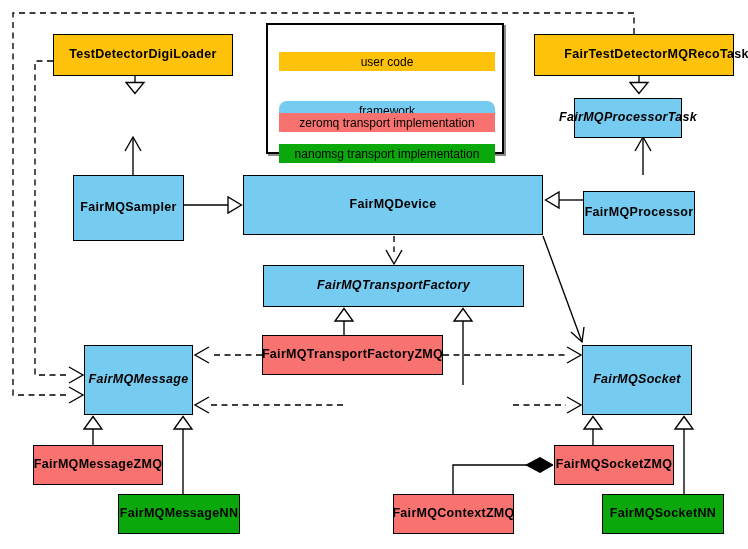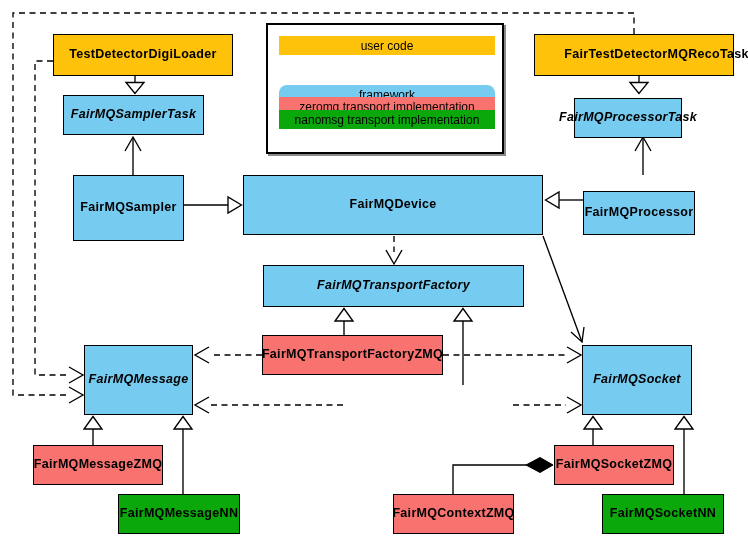--- a/index.html
+++ b/index.html
@@ -18,21 +18,21 @@
   .c-fw{background:var(--c-framework);}
   .c-zmq{background:var(--c-zeromq);}
   .c-nn{background:var(--c-nanomsg);}
   #legend{
     position:absolute;left:266px;top:23px;width:238px;height:131px;box-sizing:border-box;
     background:#fff;border:2px solid #000;box-shadow:2px 2px 0 #8a8a8a;
   }
   .legend-row{
     position:absolute;left:11px;width:216px;height:19px;box-sizing:border-box;
     display:flex;align-items:center;justify-content:center;
-    font-size:12px;color:#000;font-weight:normal;
+    font-size:12px;color:#000;font-weight:normal;margin-top:16px;
   }
   .edge{stroke:var(--c-edge,#000);stroke-width:1.35;fill:none;}
   .edge.dashed{stroke-dasharray:6 4.5;}
   .tri{fill:#fff;stroke:var(--c-edge,#000);stroke-width:1.35;}
   .diamond{fill:var(--c-edge,#000);stroke:var(--c-edge,#000);}
 </style>
 </head>
 <body>
 
 <div id="stage">
@@ -148,28 +148,27 @@
   <div id="legend">
     <div class="legend-row c-user" style="top:11px;">
       <span>user code</span>
     </div>
     <div class="legend-row c-fw" style="top:60px;border-radius:8px;">
       <span>framework</span>
     </div>
     <div class="legend-row c-zmq" style="top:72px;">
       <span>zeromq transport implementation</span>
     </div>
-    <div class="legend-row c-nn" style="top:85px;">
+    <div class="legend-row c-nn" style="top:103px;">
       <span>nanomsg transport implementation</span>
     </div>
   </div>
 
   <div class="node c-user" style="left:53px;top:34px;width:180px;height:42px;">TestDetectorDigiLoader</div>
 
-  <div class="node c-fw abstract" style="left:63px;top:95px;width:141px;height:40px;">FairMQSamplerTask</div>
 
   <div class="node c-fw" style="left:73px;top:175px;width:111px;height:66px;">FairMQSampler</div>
 
   <div class="node c-fw" style="left:243px;top:175px;width:300px;height:60px;">FairMQDevice</div>
 
   <div class="node c-fw" style="left:583px;top:191px;width:112px;height:44px;">FairMQProcessor</div>
 
   <div class="node c-fw abstract" style="left:574px;top:98px;width:108px;height:40px;">FairMQProcessorTask</div>
 
   <div class="node c-user" style="left:534px;top:34px;width:200px;height:42px;padding-left:45px;">FairTestDetectorMQRecoTask</div>

